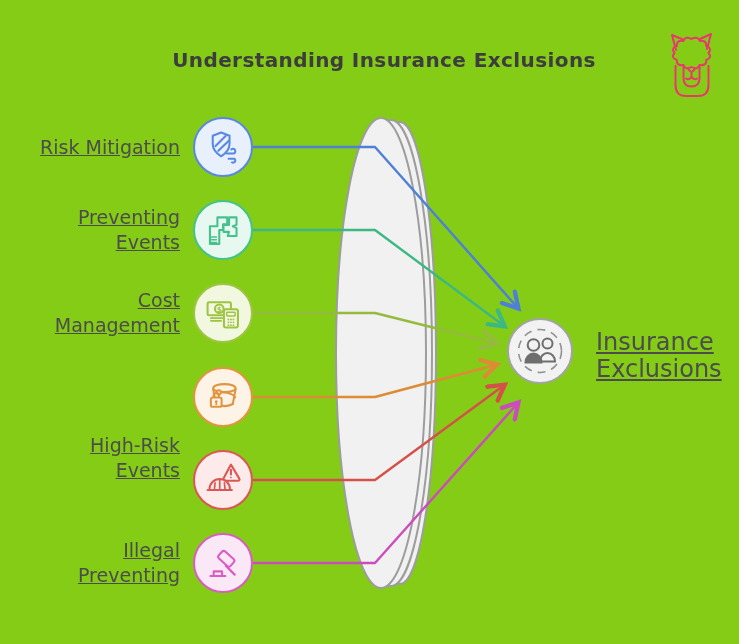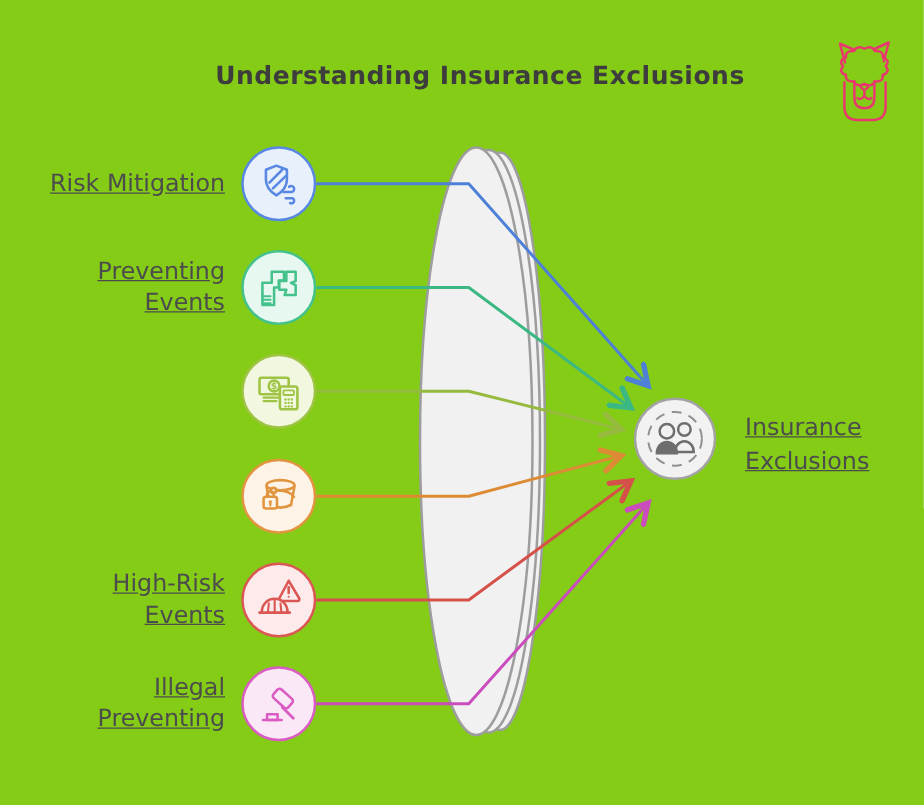--- a/index.html
+++ b/index.html
@@ -17,21 +17,21 @@
     display:flex;align-items:center;justify-content:flex-end;
     text-align:right;font-size:19px;line-height:25px;color:#4c4c4c;z-index:3;
   }
   .multiline{white-space:pre-line;text-decoration:underline;}
   .icon-circle{
     position:absolute;left:193px;width:60px;height:60px;border-radius:50%;
     box-sizing:border-box;border:2px solid;z-index:3;
     display:flex;align-items:center;justify-content:center;
   }
   .node-label{
-    position:absolute;left:596px;top:329px;font-size:19px;line-height:27px;color:#4c4c4c;z-index:3;
+    position:absolute;left:596px;top:329px;font-size:24px;line-height:27px;color:#4c4c4c;z-index:3;
   }
   svg{display:block;}
   #wires{position:absolute;top:0;left:0;z-index:1;}
   .logo{position:absolute;top:26px;left:661px;z-index:2;}
 </style>
 </head>
 <body>
 
 <div id="canvas">
 
@@ -111,20 +111,22 @@
   <div class="row-label multiline" style="top:200px">Preventing
 Events</div>
   <div class="icon-circle" style="top:200px;border-color:#45c28c;background:#e6f8ef">
     <svg width="56" height="56" viewBox="0 0 60 60" fill="none" stroke="#45c28c" stroke-width="2.2" stroke-linecap="round" stroke-linejoin="round">
       <path d="M16 26 h 8 v -9.5 h 10.5 v 7.5 h -4.5 v 6 h -4 v 15 h -10 z"></path>
       <path d="M36.5 16.5 h 8 v 8 l -4 1.5 4 2 v 8.5 h -9.5 l 1.5 -4.5 h -6 v -7.5 h 6 z"></path>
       <path d="M16 37.5 h 7 M16 40.5 h 7 M16 43.5 h 7" stroke-width="1.6"></path>
     </svg>
   </div>
 
+  <div class="row-label multiline" style="top:283px">Cost
+Management</div>
   <div class="icon-circle" style="top:283px;border-color:#9fc445;background:#f1f8df">
     <svg width="56" height="56" viewBox="0 0 60 60" fill="none" stroke="#9fc445" stroke-width="2.2" stroke-linecap="round" stroke-linejoin="round">
       <rect x="13.5" y="18.5" width="25" height="14" rx="1.5" fill="#f1f8df"></rect>
       <circle cx="26" cy="25.5" r="4.6"></circle>
       <text x="26" y="28.4" font-size="8" font-weight="bold" text-anchor="middle" fill="#9fc445" stroke="none">$</text>
       <path d="M17 35.5 H 33 M17 38.5 H 28" stroke-width="1.8"></path>
       <rect x="31" y="26" width="15" height="19.5" rx="2" fill="#f1f8df"></rect>
       <rect x="34" y="29.2" width="9" height="4" rx="0.8" stroke-width="1.6"></rect>
       <g fill="#9fc445" stroke="none">
         <circle cx="35.8" cy="37" r="1"></circle>
@@ -147,21 +149,21 @@
       <path d="M22.5 37.5 q 9 4.5 18 0"></path>
       <path d="M27.5 25 q 12.5 0 15.5 5.5"></path>
       <circle cx="25.5" cy="25" r="2.2" fill="#fdf3e6"></circle>
       <path d="M20 30.5 v -2 a 2.8 2.8 0 0 1 5.6 0 v 2"></path>
       <rect x="17" y="30.5" width="11.5" height="10" rx="2" fill="#fdf3e6"></rect>
       <circle cx="22.8" cy="34.8" r="1.4" fill="#e2953f" stroke="none"></circle>
       <path d="M22.8 36 v 2" stroke-width="1.8"></path>
     </svg>
   </div>
 
-  <div class="row-label multiline" style="top:450px">High-Risk
+  <div class="row-label multiline" style="top:428px">High-Risk
 Events</div>
   <div class="icon-circle" style="top:450px;border-color:#db5753;background:#fdebeb">
     <svg width="56" height="56" viewBox="0 0 60 60" fill="none" stroke="#db5753" stroke-width="2.2" stroke-linecap="round" stroke-linejoin="round">
       <path d="M38.5 13.5 L47.5 28.5 a 1.5 1.5 0 0 1 -1.3 2.3 H 31.8 a 1.5 1.5 0 0 1 -1.3 -2.3 Z" fill="#fdebeb"></path>
       <path d="M38.5 19 v 5"></path>
       <circle cx="38.5" cy="27.2" r="0.9" fill="#db5753" stroke="none"></circle>
       <path d="M15.5 40 a 11 11 0 0 1 22 0" fill="#fdebeb"></path>
       <path d="M21.5 33 L 20.8 40 M26.5 29.8 V 40 M31.5 33 L 32.2 40" stroke-width="1.8"></path>
       <path d="M13.5 40.8 H 39.5"></path>
     </svg>

